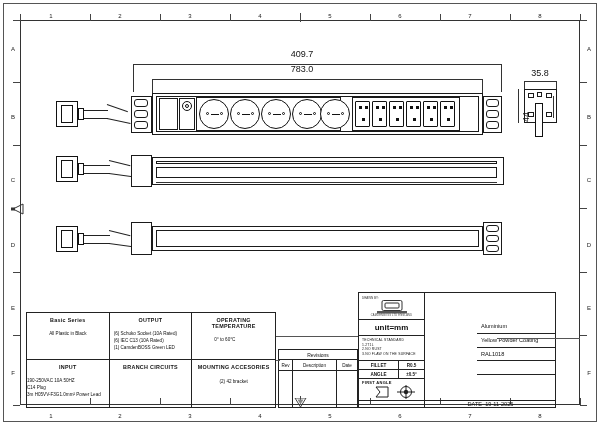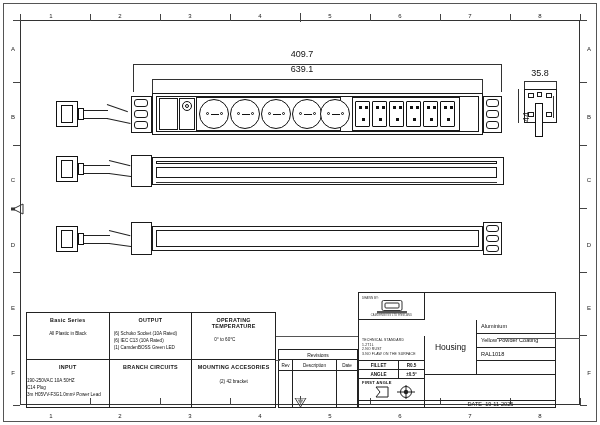--- a/index.html
+++ b/index.html
@@ -309,21 +309,21 @@
     <div class="tick tick-h" style="left:580px; top:405px;"></div>
   </div>
 
   <div>
     <div class="dim-txt" style="left:302px; top:49px; transform:translateX(-50%);">409.7</div>
     <div class="dim-line" style="left:133px; top:64px; width:369px;"></div>
     <div class="dim-vline" style="left:133px; top:64px; height:28px;"></div>
     <div class="dim-vline" style="left:501px; top:64px; height:28px;"></div>
   </div>
   <div>
-    <div class="dim-txt" style="left:302px; top:64px; transform:translateX(-50%);">639.1</div>
+    <div class="dim-txt" style="left:302px; top:64px; transform:translateX(-50%);">783.0</div>
     <div class="dim-line" style="left:152px; top:79px; width:331px;"></div>
     <div class="dim-vline" style="left:152px; top:79px; height:14px;"></div>
     <div class="dim-vline" style="left:482px; top:79px; height:14px;"></div>
   </div>
 
   <div class="view">
 
     <div class="plug-body" style="left:56px; top:101px; width:22px; height:26px;"></div>
     <div class="plug-body" style="left:61px; top:105px; width:12px; height:18px;"></div>
     <div class="plug-body" style="left:78px; top:108px; width:6px; height:12px;"></div>
@@ -518,20 +518,21 @@
     <div class="tb-logo">
       <div class="tb-logo-top">DRAWN BY:</div>
       <svg width="30" height="14" viewBox="0 0 30 14">
         <rect x="5" y="0.5" width="20" height="10" rx="1.5" fill="none" stroke="#333" stroke-width="1"></rect>
         <rect x="8" y="3" width="14" height="5" rx="1" fill="none" stroke="#333" stroke-width="1"></rect>
         <rect x="0" y="11" width="30" height="2.5" fill="#555"></rect>
       </svg>
       <div class="tb-logo-bot">CAMDENBOSS LTD ENGLAND</div>
     </div>
 
+    <div class="tb-unit">unit=mm</div>
 
     <div class="tb-std">
       <div>TECHNICAL  STANDARD</div>
       <div>1.2T1L</div>
       <div>2.NO  RUST</div>
       <div>3.NO FLAW ON THE SURFACE</div>
     </div>
 
     <div class="tb-fillet">
       <span>FILLET</span>
@@ -548,21 +549,20 @@
         <polygon points="1,2 13,2 13,12 1,12 5,7" fill="none" stroke="#222" stroke-width="1"></polygon>
         <circle cx="31" cy="7" r="5.5" fill="none" stroke="#222" stroke-width="1"></circle>
         <circle cx="31" cy="7" r="2.2" fill="#222"></circle>
         <line x1="22" y1="7" x2="40" y2="7" stroke="#222" stroke-width="1"></line>
         <line x1="31" y1="0" x2="31" y2="14" stroke="#222" stroke-width="1"></line>
       </svg>
     </div>
     <div class="tb-blank-l"></div>
 
 
-    <div class="tb-housing">Housing</div>
 
     <div class="tb-mat">
       <div>Aluminium</div>
       <div>Yellow Powder Coating</div>
       <div>RAL1018</div>
       <div></div>
     </div>
 
     <div class="tb-mid"></div>
 

